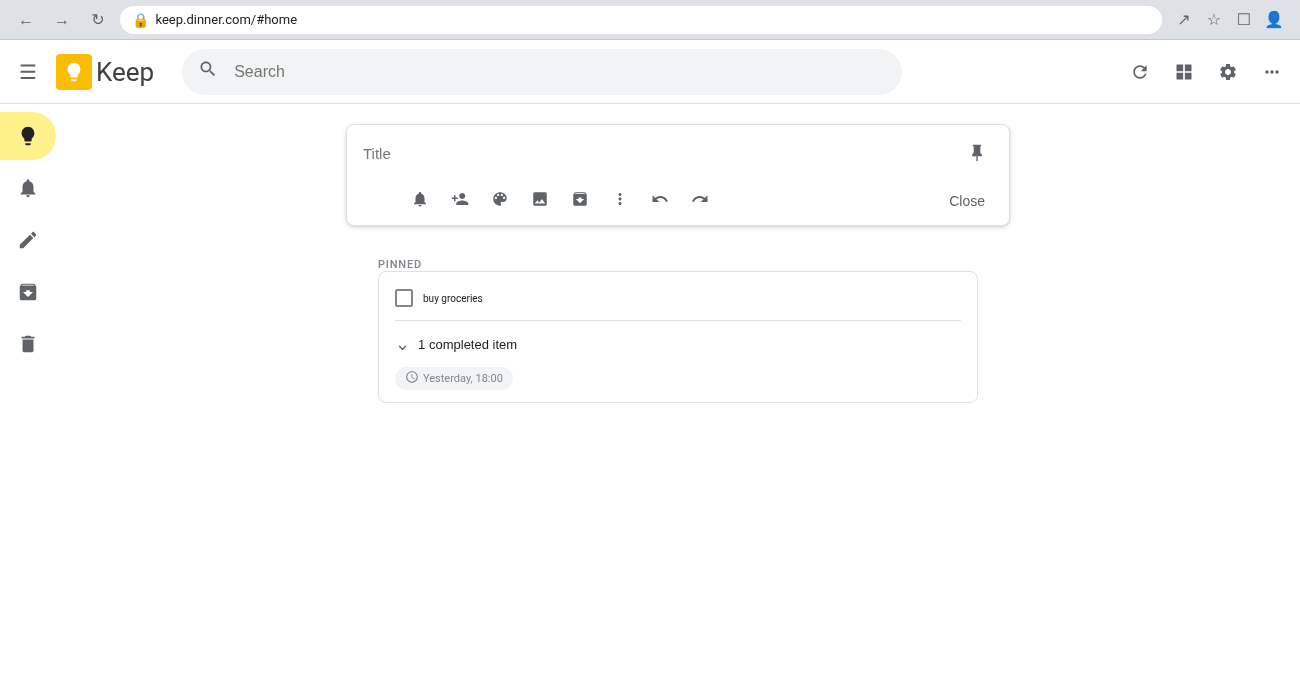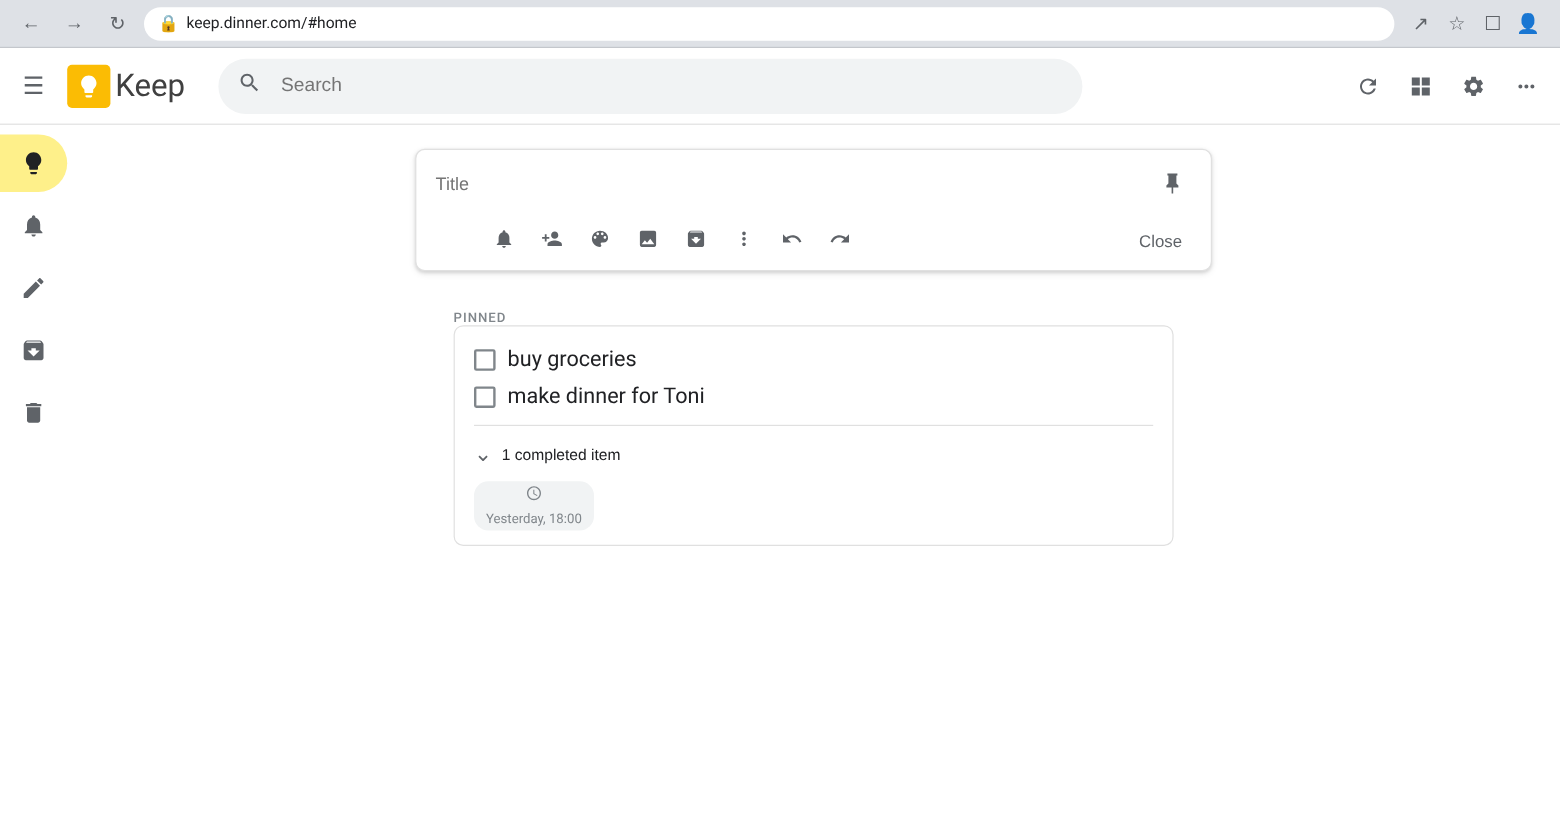--- a/index.html
+++ b/index.html
@@ -277,21 +277,21 @@
     .checkbox.checked {
       background: #5f6368;
       border-color: #5f6368;
     }
     .checkbox.checked::after {
       content: '✓';
       color: #fff;
       font-size: 12px;
     }
     .checklist-text {
-      font-size: 18px;
+      font-size: 10px;
       color: #202124;
     }
     .checklist-text.completed {
       text-decoration: line-through;
       color: #80868b;
     }
     .divider {
       border: none;
       border-top: 1px solid #e0e0e0;
       margin: 8px 0;
@@ -319,21 +319,20 @@
     }
     .note-timestamp {
       font-size: 11px;
       color: #80868b;
       display: flex;
       align-items: center;
       gap: 4px;
       background: #f1f3f4;
       border-radius: 12px;
       padding: 3px 10px;
-      flex-direction: column;
     }
     .clock-icon { font-size: 13px; }
   </style>
 </head>
 <body>
 
 <div class="browser-chrome">
   <button class="browser-nav-btn">←</button>
   <button class="browser-nav-btn">→</button>
   <button class="browser-nav-btn">↻</button>
@@ -489,24 +488,20 @@
     </div>
 
     <div class="notes-section">
       <div class="section-label">PINNED</div>
       <div class="note-card">
 
         <div class="checklist-item">
           <div class="checkbox"></div>
           <span class="checklist-text">buy groceries</span>
         </div>
-        <div class="checklist-item">
-          <div class="checkbox"></div>
-          <span class="checklist-text">make dinner for Toni</span>
-        </div>
 
         <hr class="divider">
 
         <button class="completed-section-toggle">
           <span class="chevron-icon">⌄</span>
           <span>
             <span>1</span>
             <span> completed item</span>
           </span>
         </button>

